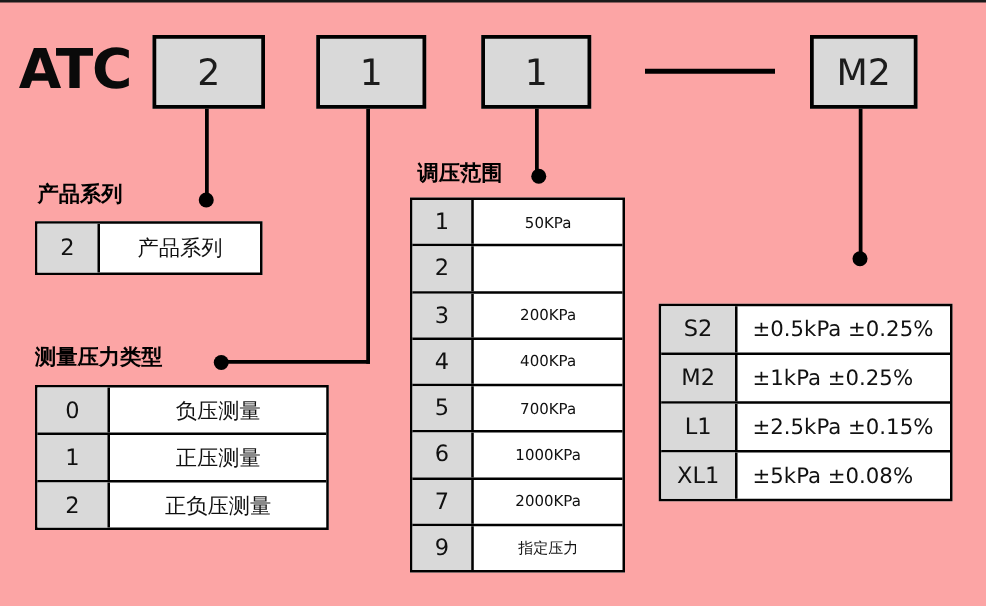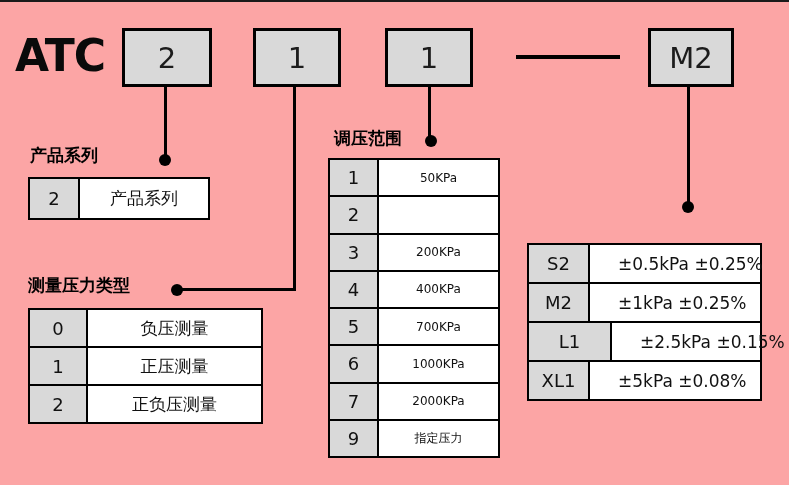--- a/index.html
+++ b/index.html
@@ -27,21 +27,21 @@
   .trow:first-child{border-top:none;}
   .tcode{
     box-sizing:border-box;background:#d9d9d9;border-right:2px solid #000;
     display:flex;align-items:center;justify-content:center;
     font-size:18px;color:#111;flex:0 0 auto;
   }
   .tval{
     flex:1;display:flex;align-items:center;justify-content:center;
     font-size:17px;color:#111;white-space:nowrap;
   }
-  .tbl-leak .tval{justify-content:flex-start;padding-left:28px;}
+  .tbl-leak .tval{justify-content:flex-start;padding-left:12px;}
   .tbl-range .tval{font-size:12px;}
 </style>
 </head>
 <body>
 
 <div class="stage">
 
   <div class="topline"></div>
 
   <div class="prefix">ATC</div>
@@ -135,21 +135,21 @@
   <div class="tbl tbl-leak" style="left:527px;top:225px;width:235px;height:158px;margin-top:18px;">
     <div class="trow">
       <div class="tcode" style="width:61px;">S2</div>
       <div class="tval">±0.5kPa ±0.25%</div>
     </div>
     <div class="trow">
       <div class="tcode" style="width:61px;">M2</div>
       <div class="tval">±1kPa ±0.25%</div>
     </div>
     <div class="trow">
-      <div class="tcode" style="width:83px;">L1</div>
+      <div class="tcode" style="width:61px;">L1</div>
       <div class="tval">±2.5kPa ±0.15%</div>
     </div>
     <div class="trow">
       <div class="tcode" style="width:61px;">XL1</div>
       <div class="tval">±5kPa ±0.08%</div>
     </div>
   </div>
 
 </div>
 

